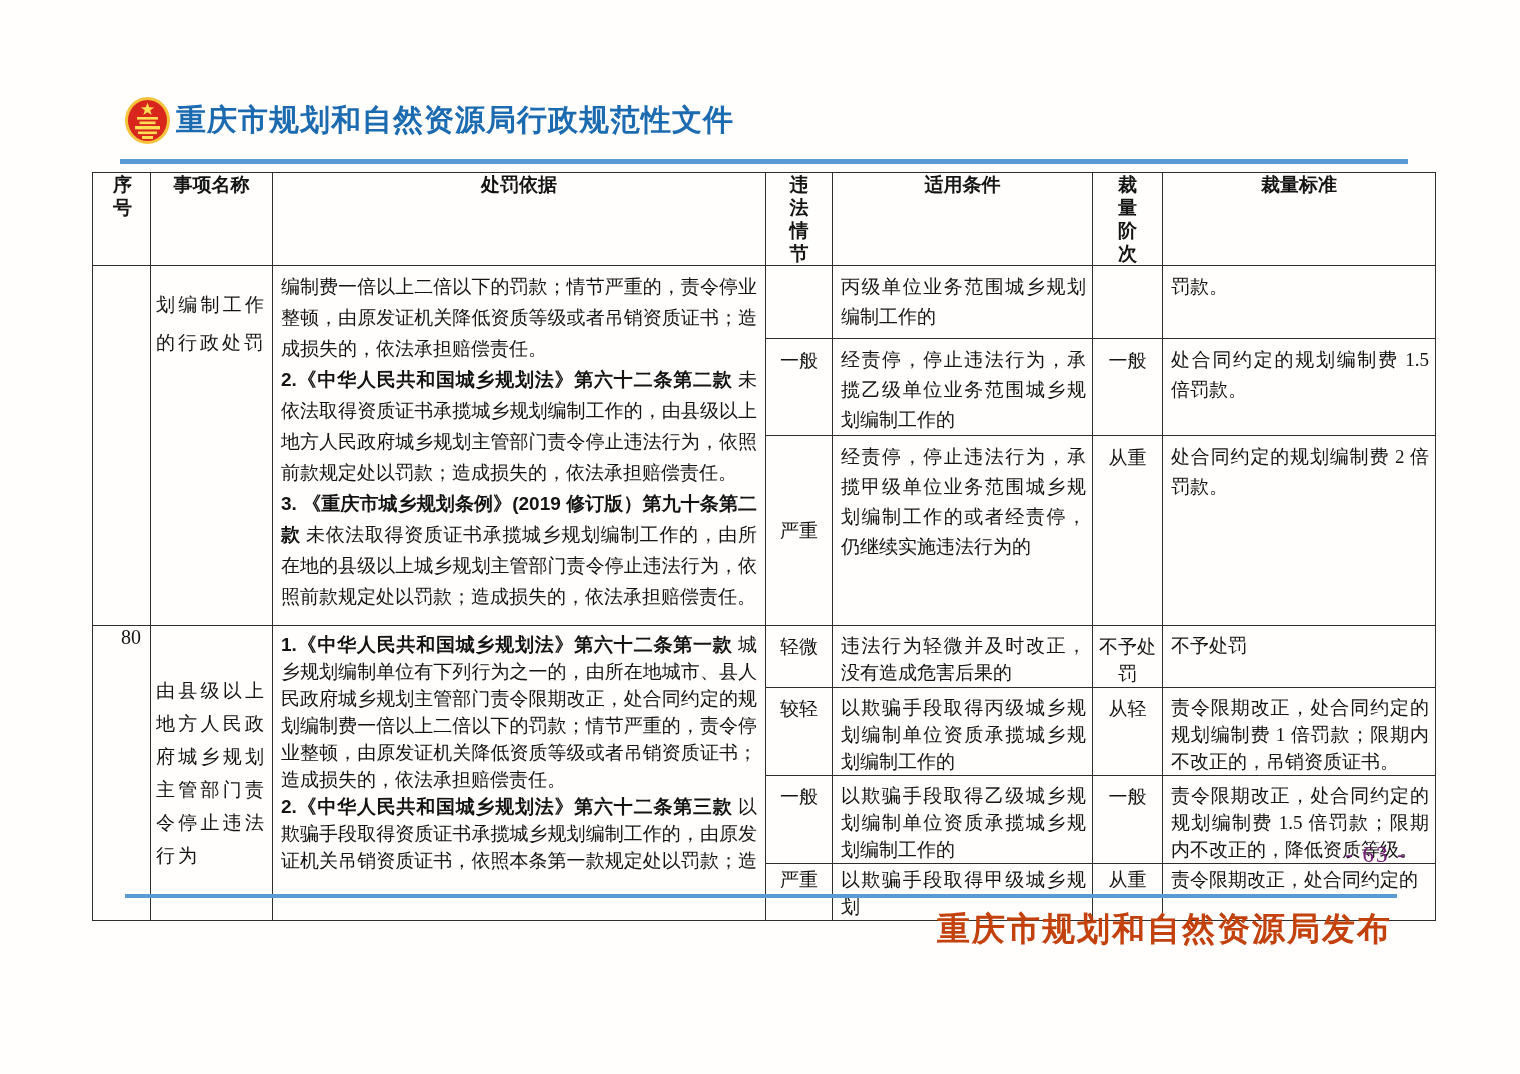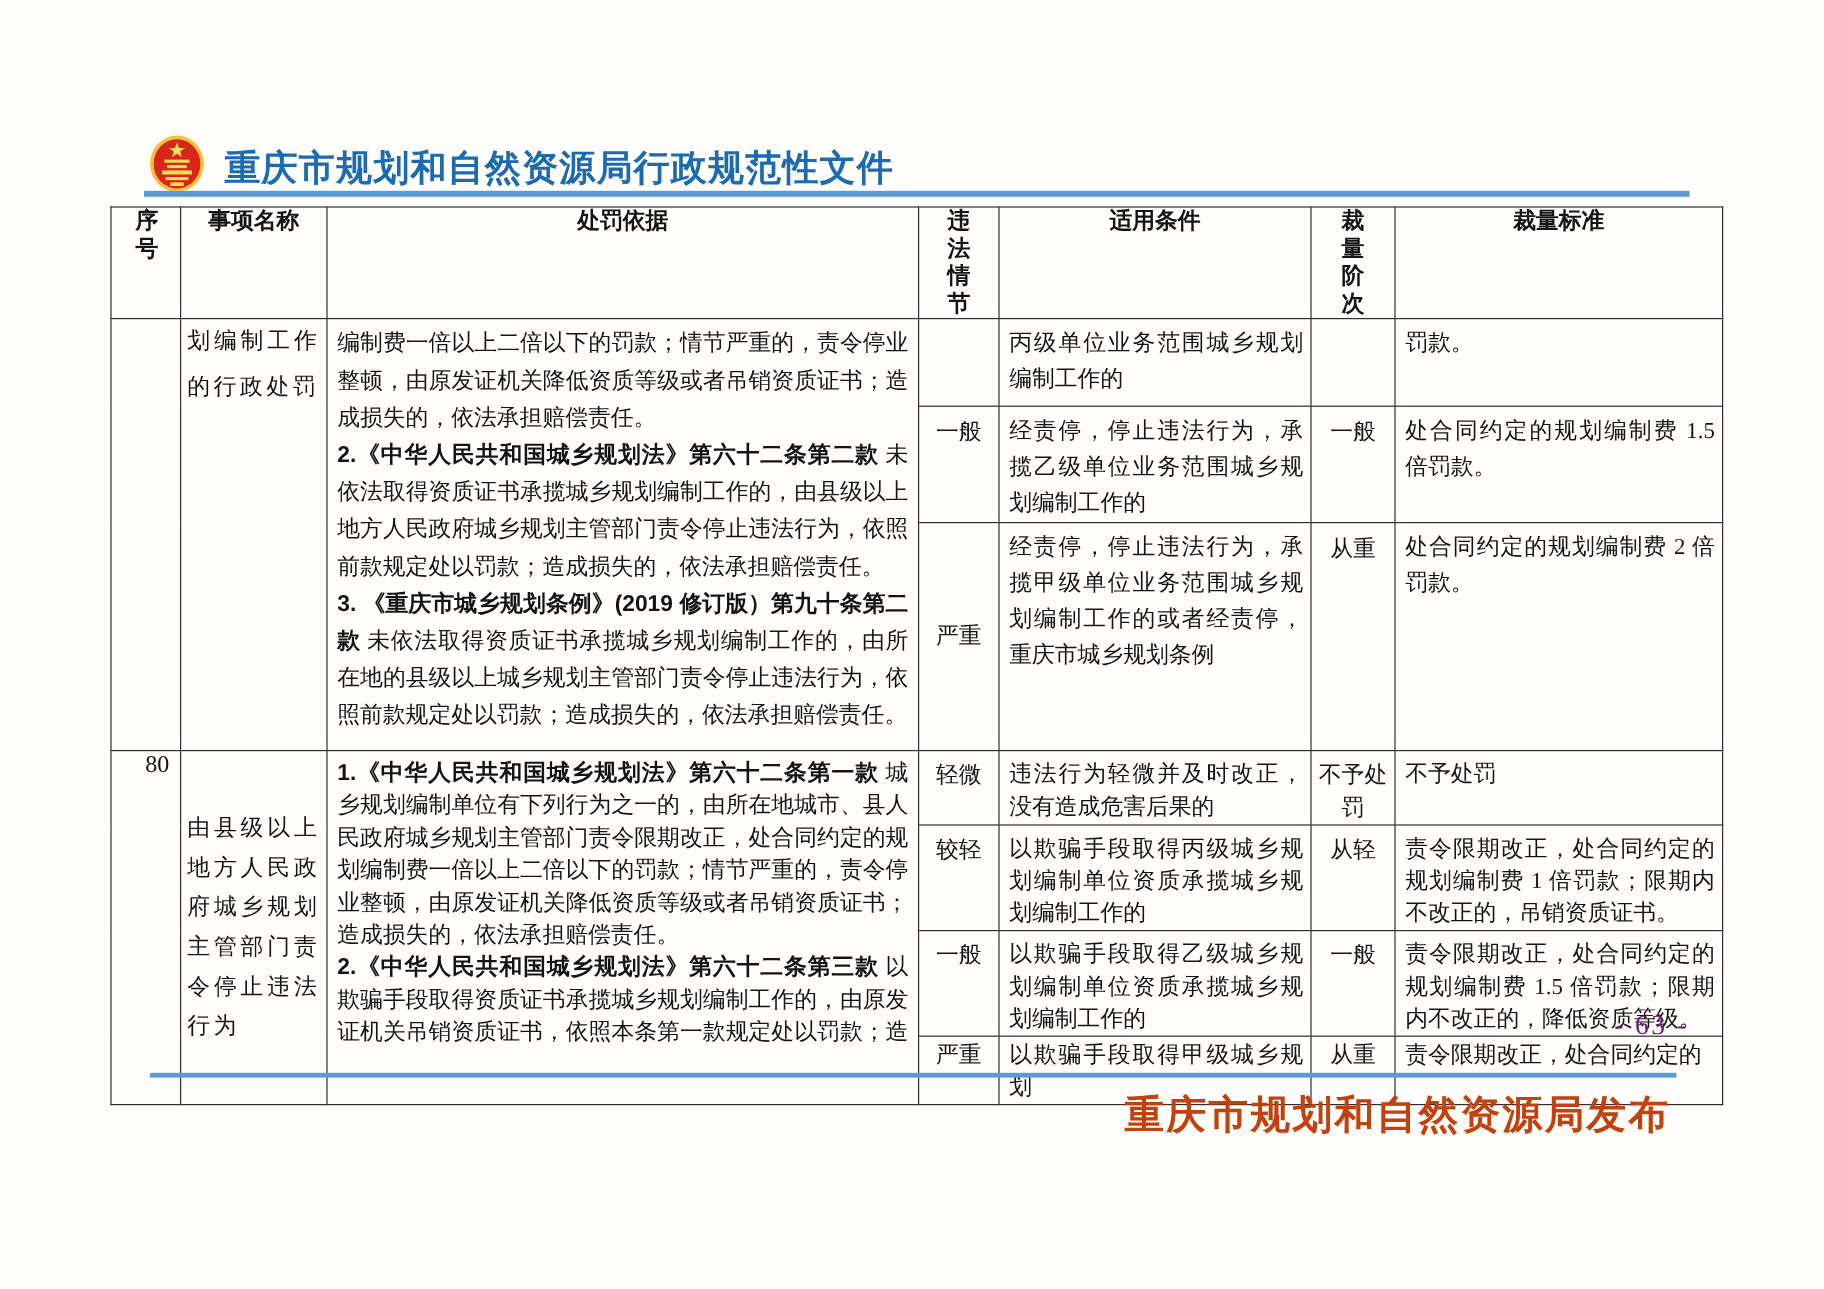--- a/index.html
+++ b/index.html
@@ -2,21 +2,21 @@
 <html><head>
 <meta charset="utf-8">
 <style>
   * { margin:0; padding:0; box-sizing:border-box; }
   html,body { background:#ffffff; }
   .page {
     position:relative; width:1520px; height:1074px; background:#fffefc;
     font-family:"Liberation Serif", serif; color:#141414; overflow:hidden;
   }
   
-  .doc-header { position:absolute; left:124px; top:112px; display:flex; align-items:flex-end; gap:16px; }
+  .doc-header { position:absolute; left:124px; top:96px; display:flex; align-items:center; gap:5px; }
   .emblem { width:47px; height:49px; display:block; flex:0 0 auto; }
   .doc-title {
     font-size:30px; font-weight:bold; color:#1c6bb0; letter-spacing:1px;
     font-family:"Liberation Serif", serif; white-space:nowrap;
   }
   .header-rule { position:absolute; left:120px; top:159px; width:1288px; height:5px; background:#5b9bd5; }
   
   table.doc {
     position:absolute; left:92px; top:172px; width:1343px;
     border-collapse:collapse; table-layout:fixed; font-size:19px;
@@ -24,21 +24,21 @@
   table.doc th, table.doc td {
     border:1.5px solid #2e2e2e; vertical-align:top; overflow:hidden; word-break:break-all;
   }
   thead th {
     height:52px; text-align:center; vertical-align:middle;
     font-weight:bold; font-size:19px; line-height:23px; padding:0 20px;
   }
   tr.h73 { height:73px; } tr.h95 { height:95px; } tr.h190 { height:190px; }
   tr.h58 { height:58px; } tr.h80 { height:80px; } tr.h85 { height:85px; } tr.h27 { height:27px; }
   td.seq  { text-align:center; vertical-align:middle; font-size:20px;padding-left:19px; }
-  td.name { padding:0 5px; letter-spacing:3px; line-height:38px; text-align:justify; }
+  td.name { padding:20px 5px; letter-spacing:3px; line-height:38px; text-align:justify; }
   td.name.mid { vertical-align:middle; line-height:33px; }
   td.basis { padding:0; }
   td.basis .clip { padding:5px 8px; overflow:hidden; }
   .g79 .clip { max-height:352px; line-height:31px; }
   .g80 .clip { max-height:248px; line-height:27px; }
   .para { text-align:justify; }
   .para b { font-family:"Liberation Sans", sans-serif; font-weight:bold;margin-top:16px; }
   td.circ, td.lvl { text-align:center; padding-top:7px; line-height:27px; }
   td.circ.mid { vertical-align:middle; padding-top:0; }
   td.cond, td.std { padding:6px 6px 0 8px; text-align:justify;margin-top:28px; }
@@ -114,21 +114,21 @@
         <td class="std">罚款。</td>
       </tr>
       <tr class="h95 g79row">
         <td class="circ">一般</td>
         <td class="cond">经责停，停止违法行为，承揽乙级单位业务范围城乡规划编制工作的</td>
         <td class="lvl">一般</td>
         <td class="std">处合同约定的规划编制费 1.5 倍罚款。</td>
       </tr>
       <tr class="h190 g79row">
         <td class="circ mid">严重</td>
-        <td class="cond">经责停，停止违法行为，承揽甲级单位业务范围城乡规划编制工作的或者经责停，重庆市城乡规划条例</td>
+        <td class="cond">经责停，停止违法行为，承揽甲级单位业务范围城乡规划编制工作的或者经责停，仍继续实施违法行为的</td>
         <td class="lvl">从重</td>
         <td class="std">处合同约定的规划编制费 2 倍罚款。</td>
       </tr>
 
       <tr class="h58 g80row">
         <td class="seq" rowspan="4">80</td>
         <td class="name mid" rowspan="4">由县级以上地方人民政府城乡规划主管部门责令停止违法行为</td>
         <td class="basis g80" rowspan="4">
           <div class="clip">
               <div class="para"><b>1.《中华人民共和国城乡规划法》第六十二条第一款</b><span> 城乡规划编制单位有下列行为之一的，由所在地城市、县人民政府城乡规划主管部门责令限期改正，处合同约定的规划编制费一倍以上二倍以下的罚款；情节严重的，责令停业整顿，由原发证机关降低资质等级或者吊销资质证书；造成损失的，依法承担赔偿责任。</span></div>

